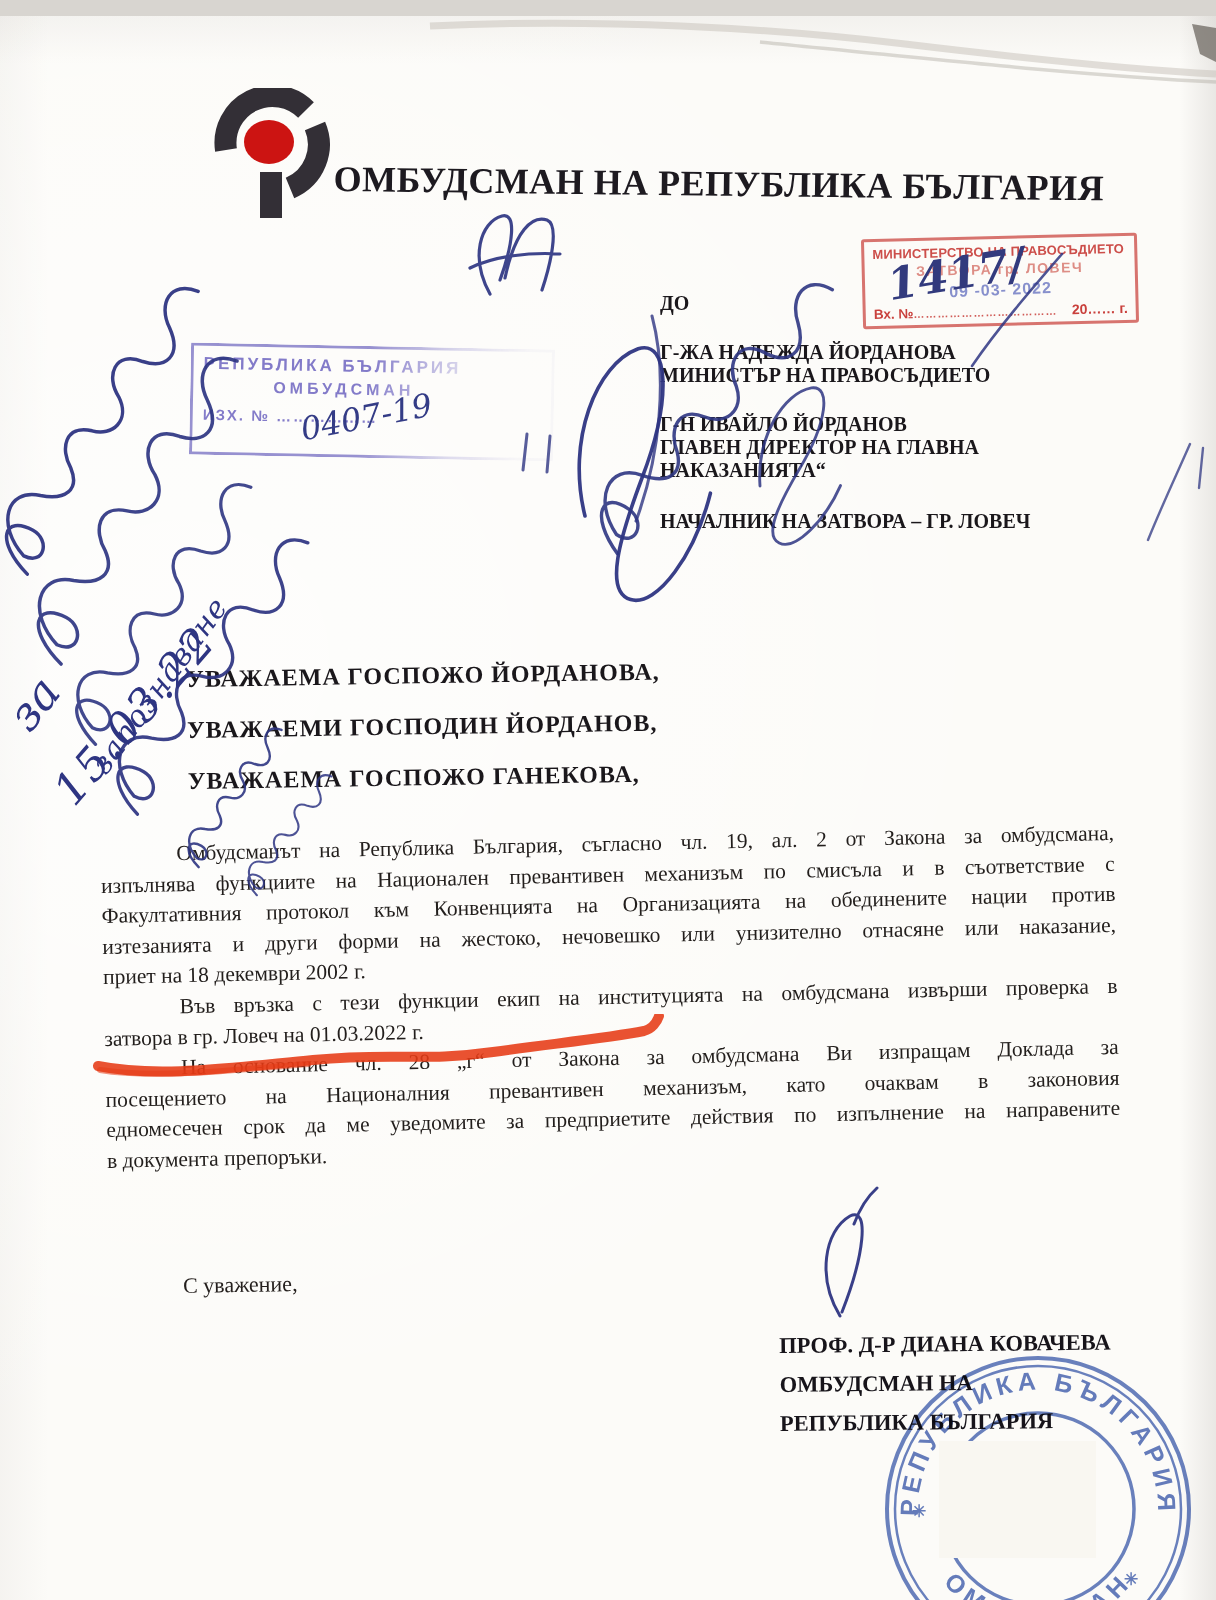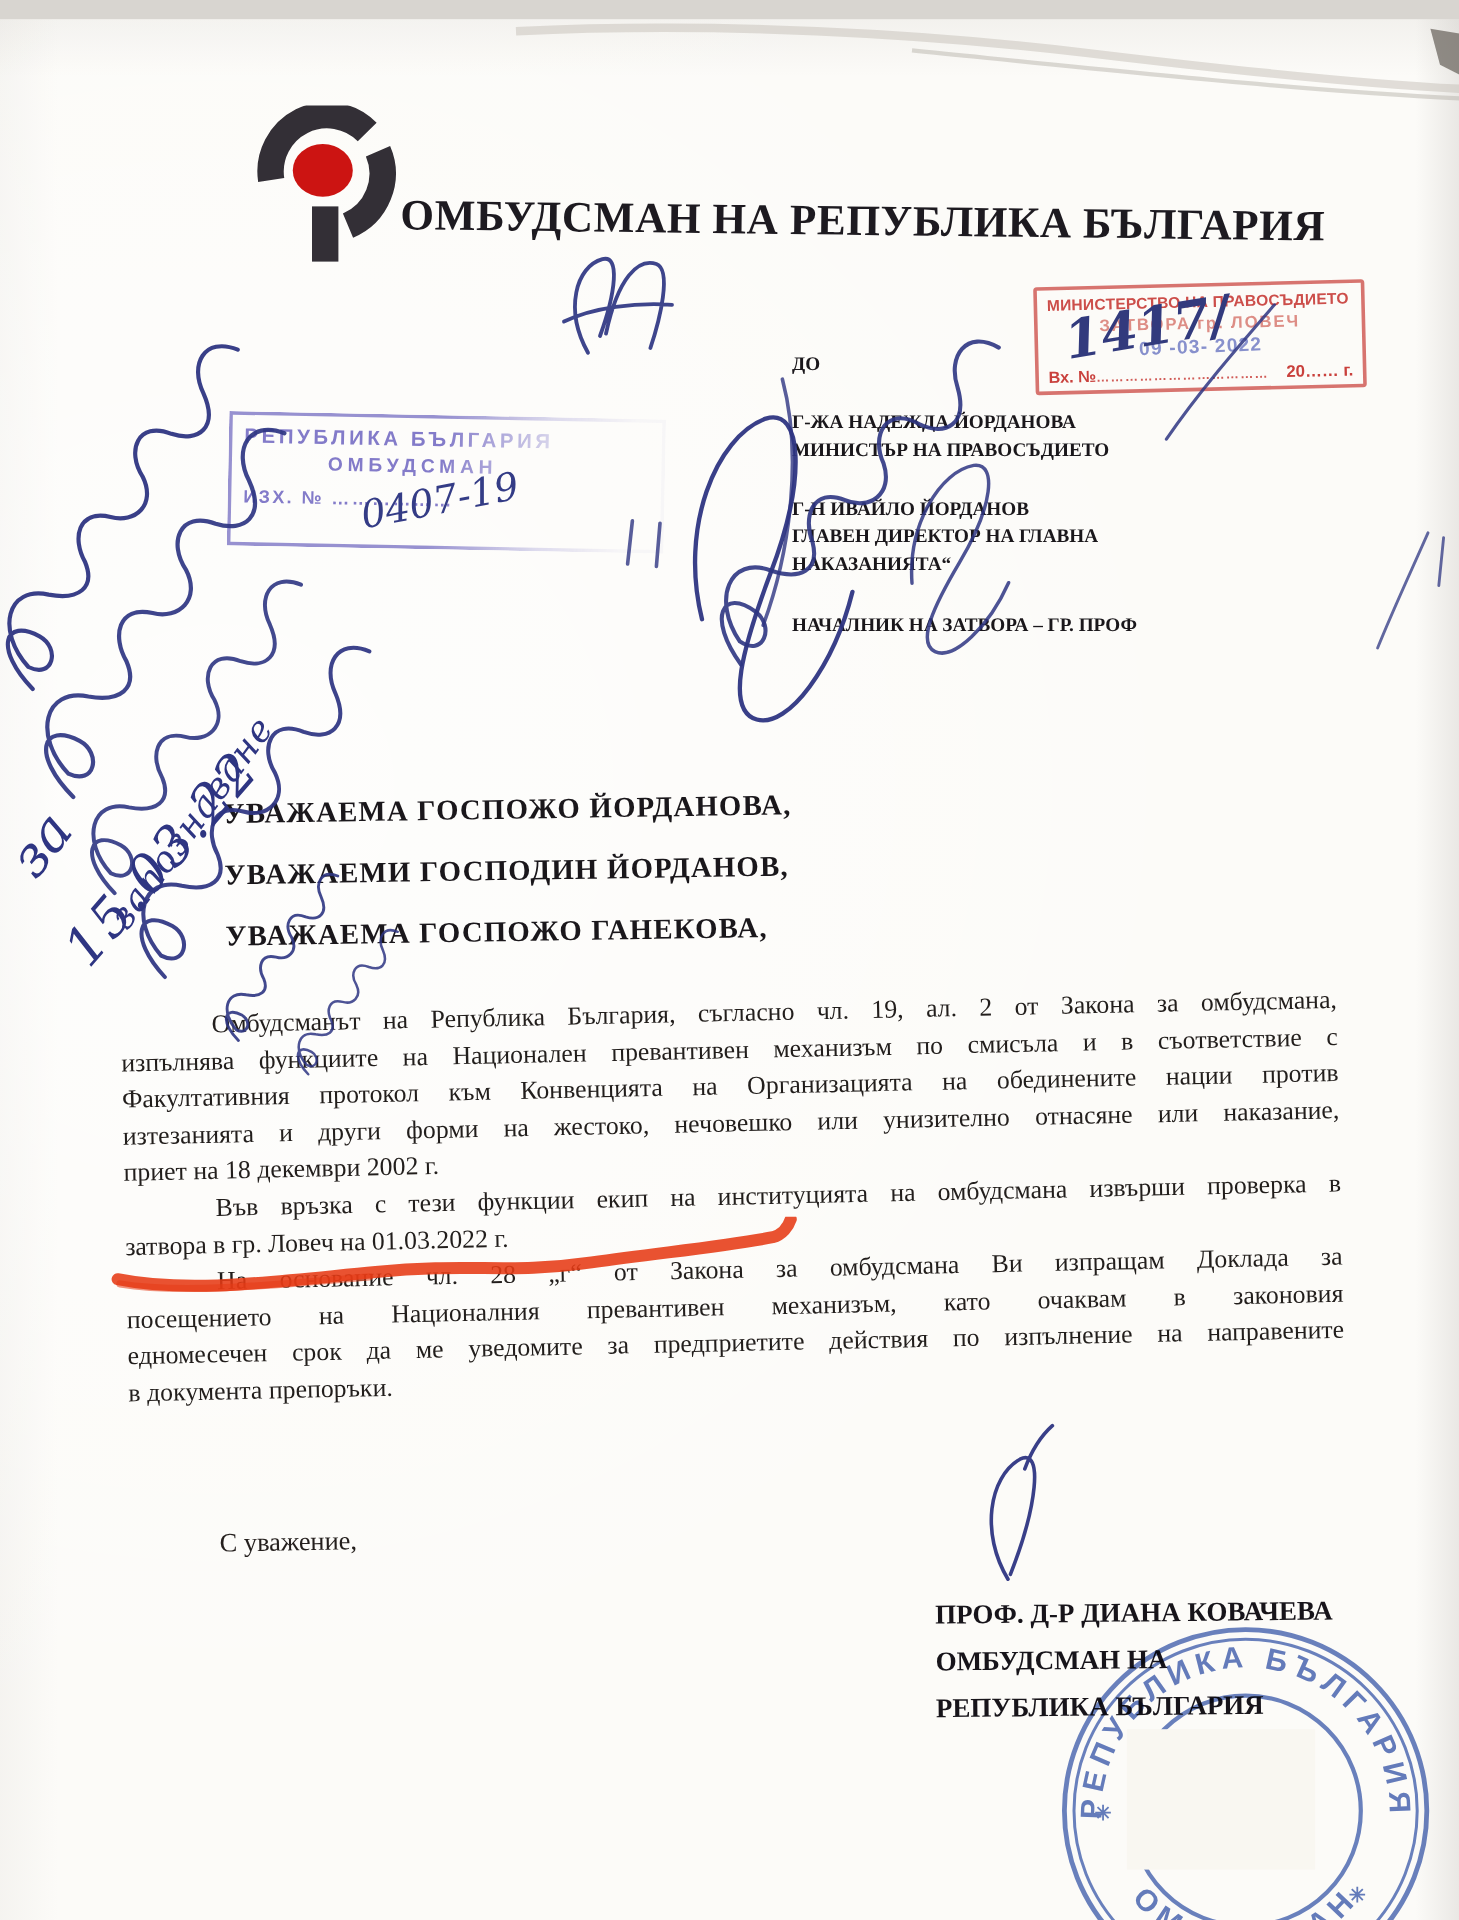--- a/index.html
+++ b/index.html
@@ -33,21 +33,21 @@
           border:3px solid rgba(125,117,197,.8);padding:8px 10px;box-sizing:border-box;
           font-family:"Liberation Sans",sans-serif;color:#8similar37bc9;color:#837bc9;
           -webkit-mask-image:linear-gradient(97deg,#000 48%,rgba(0,0,0,.3) 72%,rgba(0,0,0,.06) 90%);
           mask-image:linear-gradient(97deg,#000 48%,rgba(0,0,0,.3) 72%,rgba(0,0,0,.06) 90%);}
   .vstamp .l1{font-size:17px;font-weight:bold;letter-spacing:3px;white-space:nowrap;}
   .vstamp .l2{font-size:16px;font-weight:bold;letter-spacing:4px;margin:4px 0 0 70px;white-space:nowrap;}
   .vstamp .l3{font-size:15px;font-weight:bold;letter-spacing:2px;margin-top:10px;white-space:nowrap;}
   .hw0407{left:300px;top:382px;font-family:"DejaVu Serif",serif;font-style:italic;font-size:32px;
           color:#343c86;transform:rotate(-11deg);white-space:nowrap;}
   
-  .recip{left:660px;top:276px;width:380px;font-weight:bold;font-size:16px;line-height:23px;color:#1a171b;}
+  .recip{left:660px;top:276px;width:380px;font-weight:bold;font-size:20px;line-height:23px;color:#1a171b;}
   .recip .to{margin-bottom:26px;}
   .recip .blk{margin-bottom:0;}
   .recip .gap1{height:26px;} .recip .gap2{height:28px;}
   .recip div{white-space:nowrap;}
   
   .salut{left:186px;top:650px;font-weight:bold;font-size:24px;letter-spacing:1px;color:#1a171b;
          transform:rotate(-.9deg);transform-origin:left top;}
   .salut div{margin-bottom:24px;white-space:nowrap;}
   
   .body{left:100px;top:824px;width:1014px;font-size:21.5px;line-height:30.6px;color:#221e1c;
@@ -110,21 +110,21 @@
       <div>МИНИСТЪР НА ПРАВОСЪДИЕТО</div>
     </div>
     <div class="gap1"></div>
     <div class="blk">
       <div>Г-Н ИВАЙЛО ЙОРДАНОВ</div>
       <div>ГЛАВЕН ДИРЕКТОР НА ГЛАВНА</div>
       <div>НАКАЗАНИЯТА“</div>
     </div>
     <div class="gap2"></div>
     <div class="blk">
-      <div>НАЧАЛНИК НА ЗАТВОРА – ГР. ПРОФ</div>
+      <div>НАЧАЛНИК НА ЗАТВОРА – ГР. ЛОВЕЧ</div>
     </div>
   </div>
 
   <div class="abs salut">
     <div>УВАЖАЕМА ГОСПОЖО ЙОРДАНОВА,</div>
     <div>УВАЖАЕМИ ГОСПОДИН ЙОРДАНОВ,</div>
     <div>УВАЖАЕМА ГОСПОЖО ГАНЕКОВА,</div>
   </div>
 
   <div class="abs body">

